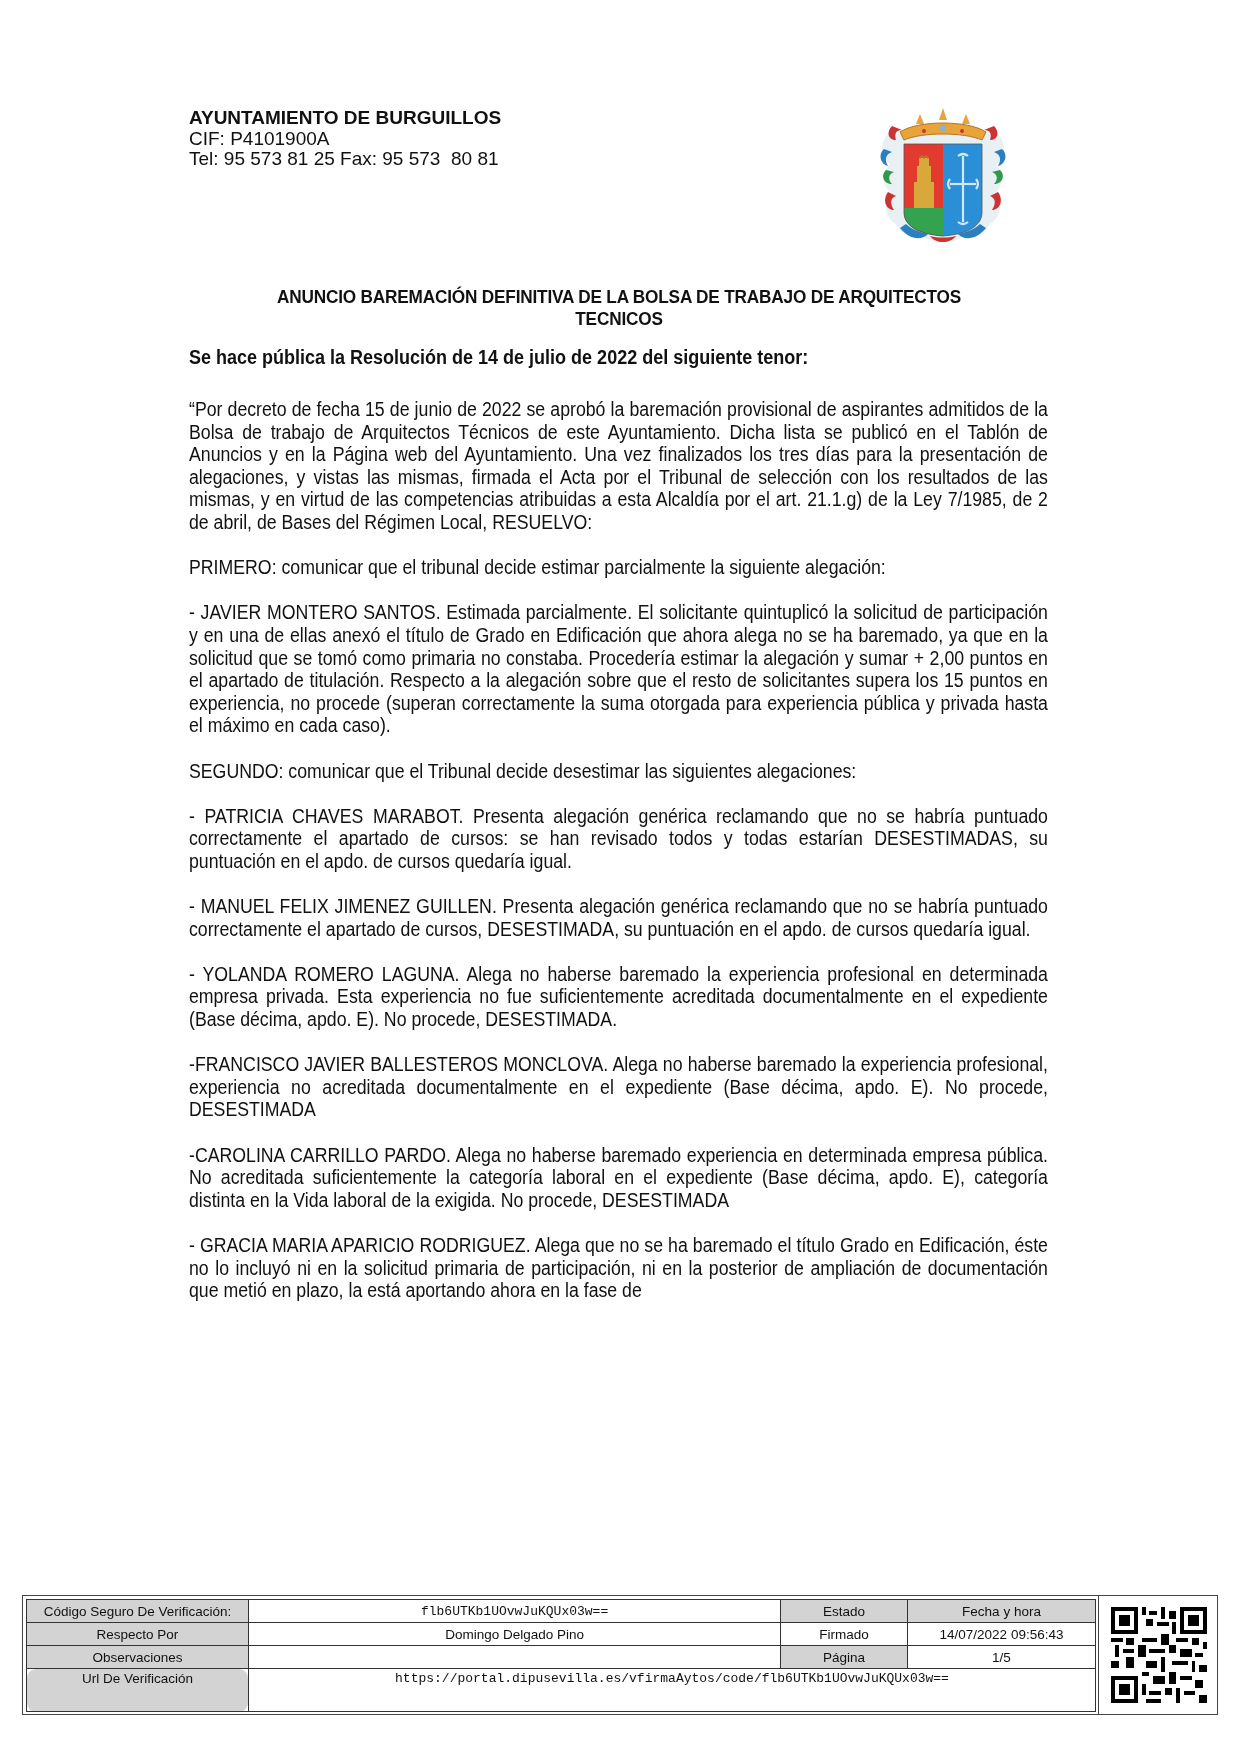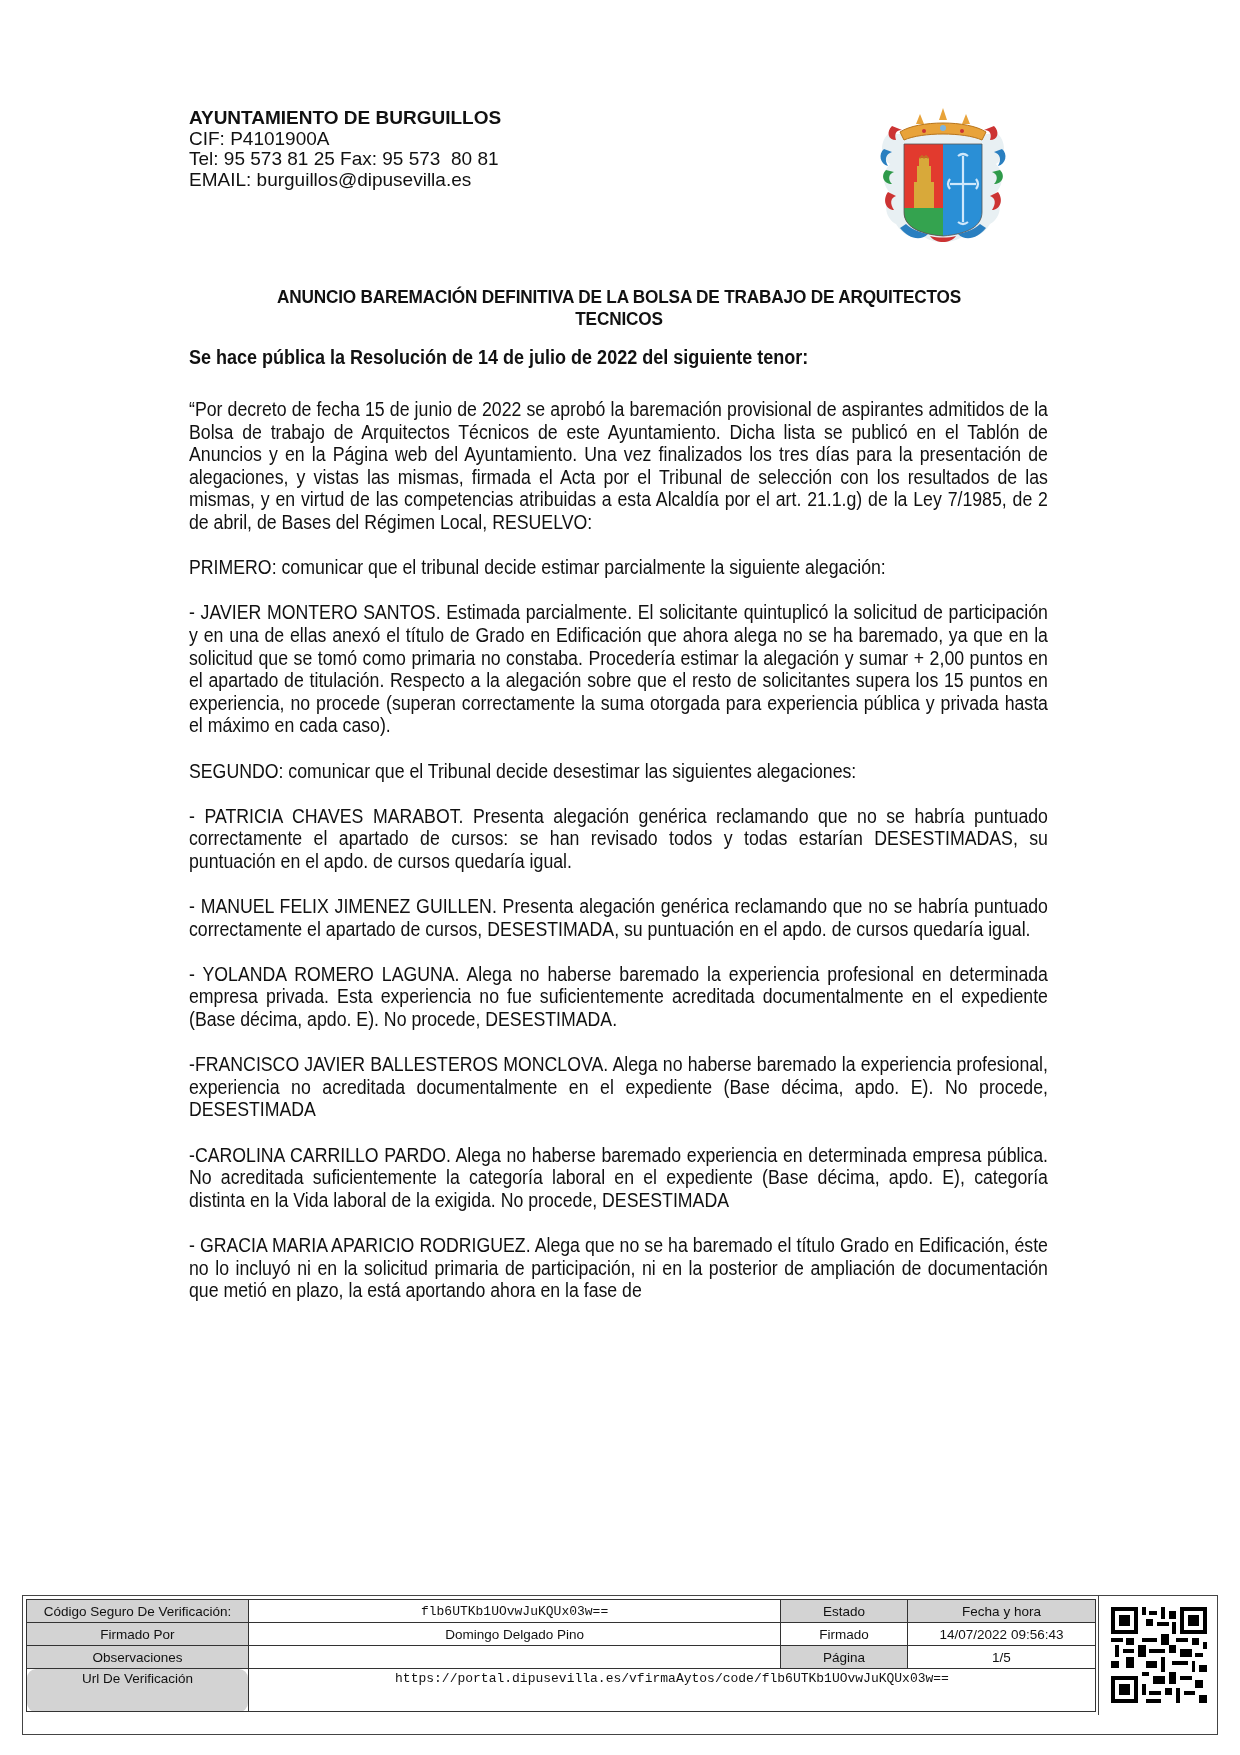--- a/index.html
+++ b/index.html
@@ -6,37 +6,36 @@
   body { width:1240px; height:1755px; position:relative; overflow:hidden; color:#111; font-family:"Liberation Sans", sans-serif; }
   .hdr { position:absolute; left:189px; top:108px; width:560px; font-size:19px; line-height:20.5px; }
   .hdr .org { font-weight:bold; }
   .crest { position:absolute; left:878px; top:104px; width:130px; height:145px; }
   .title { position:absolute; left:189px; top:286px; width:860px; text-align:center; font-weight:bold; font-size:18.5px; line-height:22px; letter-spacing:-0.2px; transform:scaleX(0.93); transform-origin:center top; }
   .subtitle { position:absolute; left:189px; top:345px; width:900px; font-weight:bold; font-size:20px; line-height:24px; transform:scaleX(0.90); transform-origin:left top; }
   .body { position:absolute; left:189px; top:398px; width:946px; transform:scaleX(0.908); transform-origin:left top; font-size:19.5px; line-height:22.6px; }
   .body p { margin:0 0 22.6px 0; text-align:justify; }
   .body p.tight { margin-bottom:0; }
   
-  .foot { position:absolute; left:22px; top:1595px; width:1196px; height:140px; border:1px solid #444; box-sizing:border-box; }
+  .foot { position:absolute; left:22px; top:1595px; width:1196px; height:120px; border:1px solid #444; box-sizing:border-box; }
   .ftab { position:absolute; left:3px; top:3px; width:1070px; height:112px; border-collapse:collapse; font-size:13.5px; table-layout:fixed; }
   .ftab td { border:1px solid #333; padding:0 4px; height:22px; text-align:center; white-space:nowrap; overflow:hidden; }
   .ftab td.lbl { background:#d3d3d3; }
   .ftab td.left { text-align:center; }
   .ftab td.mono { font-family:"Liberation Mono", monospace; font-size:13px; }
   .ftab tr.tall td { height:40px; vertical-align:top; padding-top:2px;border-radius:9px; }
   .qrbox { position:absolute; left:1075px; top:-1px; width:121px; height:120px; border-left:1px solid #444; box-sizing:border-box; display:flex; align-items:center; justify-content:center; }
 </style>
 </head>
 <body>
 
 <div class="hdr">
   <div class="org">AYUNTAMIENTO DE BURGUILLOS</div>
   <div>CIF: P4101900A</div>
   <div style="white-space:pre">Tel: 95 573 81 25 Fax: 95 573  80 81</div>
-  <div>EMAIL: burguillos@dipusevilla.es</div>
 </div>
 
 <div class="crest">
   <svg width="130" height="145" viewBox="0 0 130 145">
 
     <path d="M10,30 C0,40 4,55 12,60 C2,70 6,85 14,90 C4,100 8,115 18,120 C24,130 34,136 45,132 C55,140 75,140 85,132 C96,136 106,130 112,120 C122,115 126,100 116,90 C124,85 128,70 118,60 C126,55 130,40 120,30 Z" fill="#e8f0f3"></path>
     <path d="M6,45 C0,50 2,60 10,62 C6,55 8,50 14,48 Z" fill="#2a7fc0"></path>
     <path d="M124,45 C130,50 128,60 120,62 C124,55 122,50 116,48 Z" fill="#2a7fc0"></path>
     <path d="M8,66 C2,72 6,80 14,80 C10,76 10,70 16,68 Z" fill="#2f9a4a"></path>
     <path d="M122,66 C128,72 124,80 116,80 C120,76 120,70 114,68 Z" fill="#2f9a4a"></path>
@@ -103,21 +102,21 @@
         <col style="width:166px">
     </colgroup>
     <tbody>
         <tr>
       <td class="lbl">Código Seguro De Verificación:</td>
       <td class="mono">flb6UTKb1UOvwJuKQUx03w==</td>
       <td class="lbl">Estado</td>
       <td class="lbl">Fecha y hora</td>
     </tr>
     <tr>
-      <td class="lbl">Firmado Por</td>
+      <td class="lbl">Respecto Por</td>
       <td class="left">Domingo Delgado Pino</td>
       <td>Firmado</td>
       <td>14/07/2022 09:56:43</td>
     </tr>
     <tr>
       <td class="lbl">Observaciones</td>
       <td></td>
       <td class="lbl">Página</td>
       <td>1/5</td>
     </tr>

